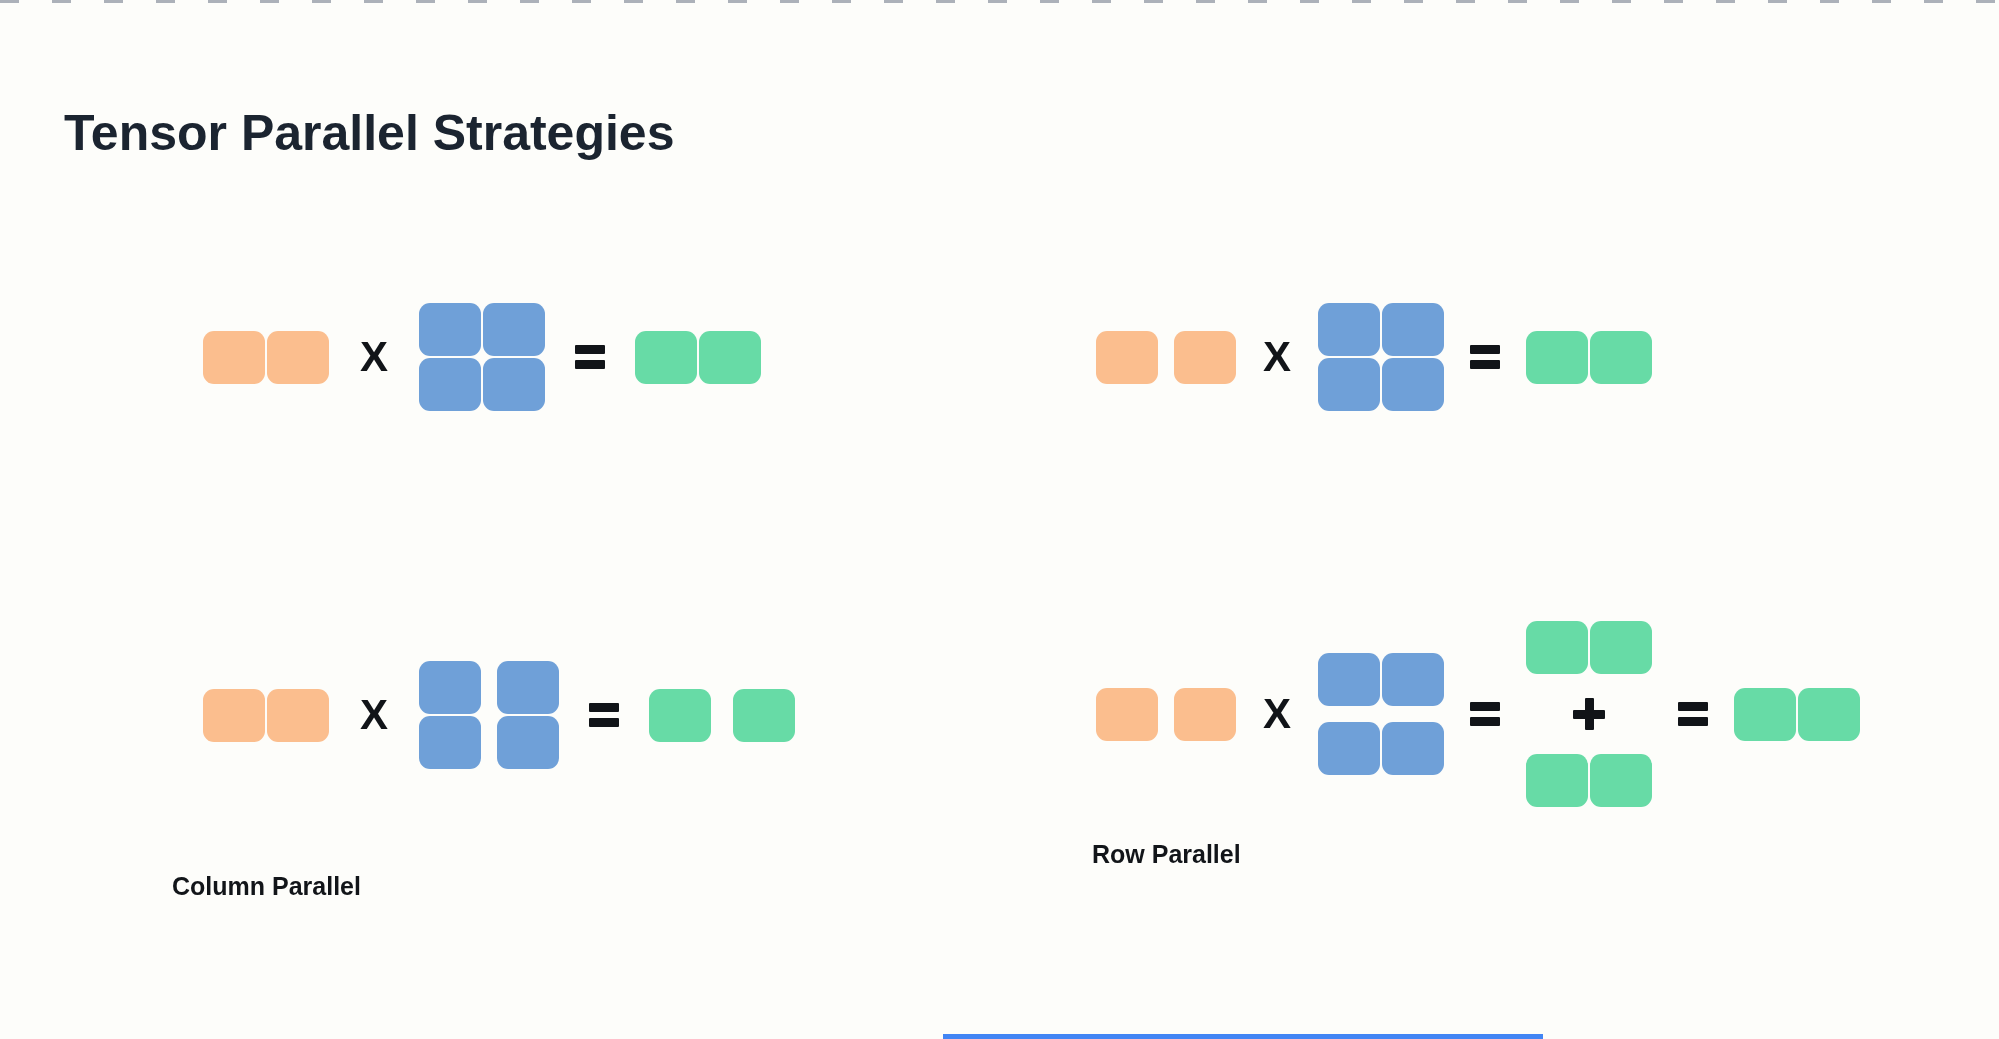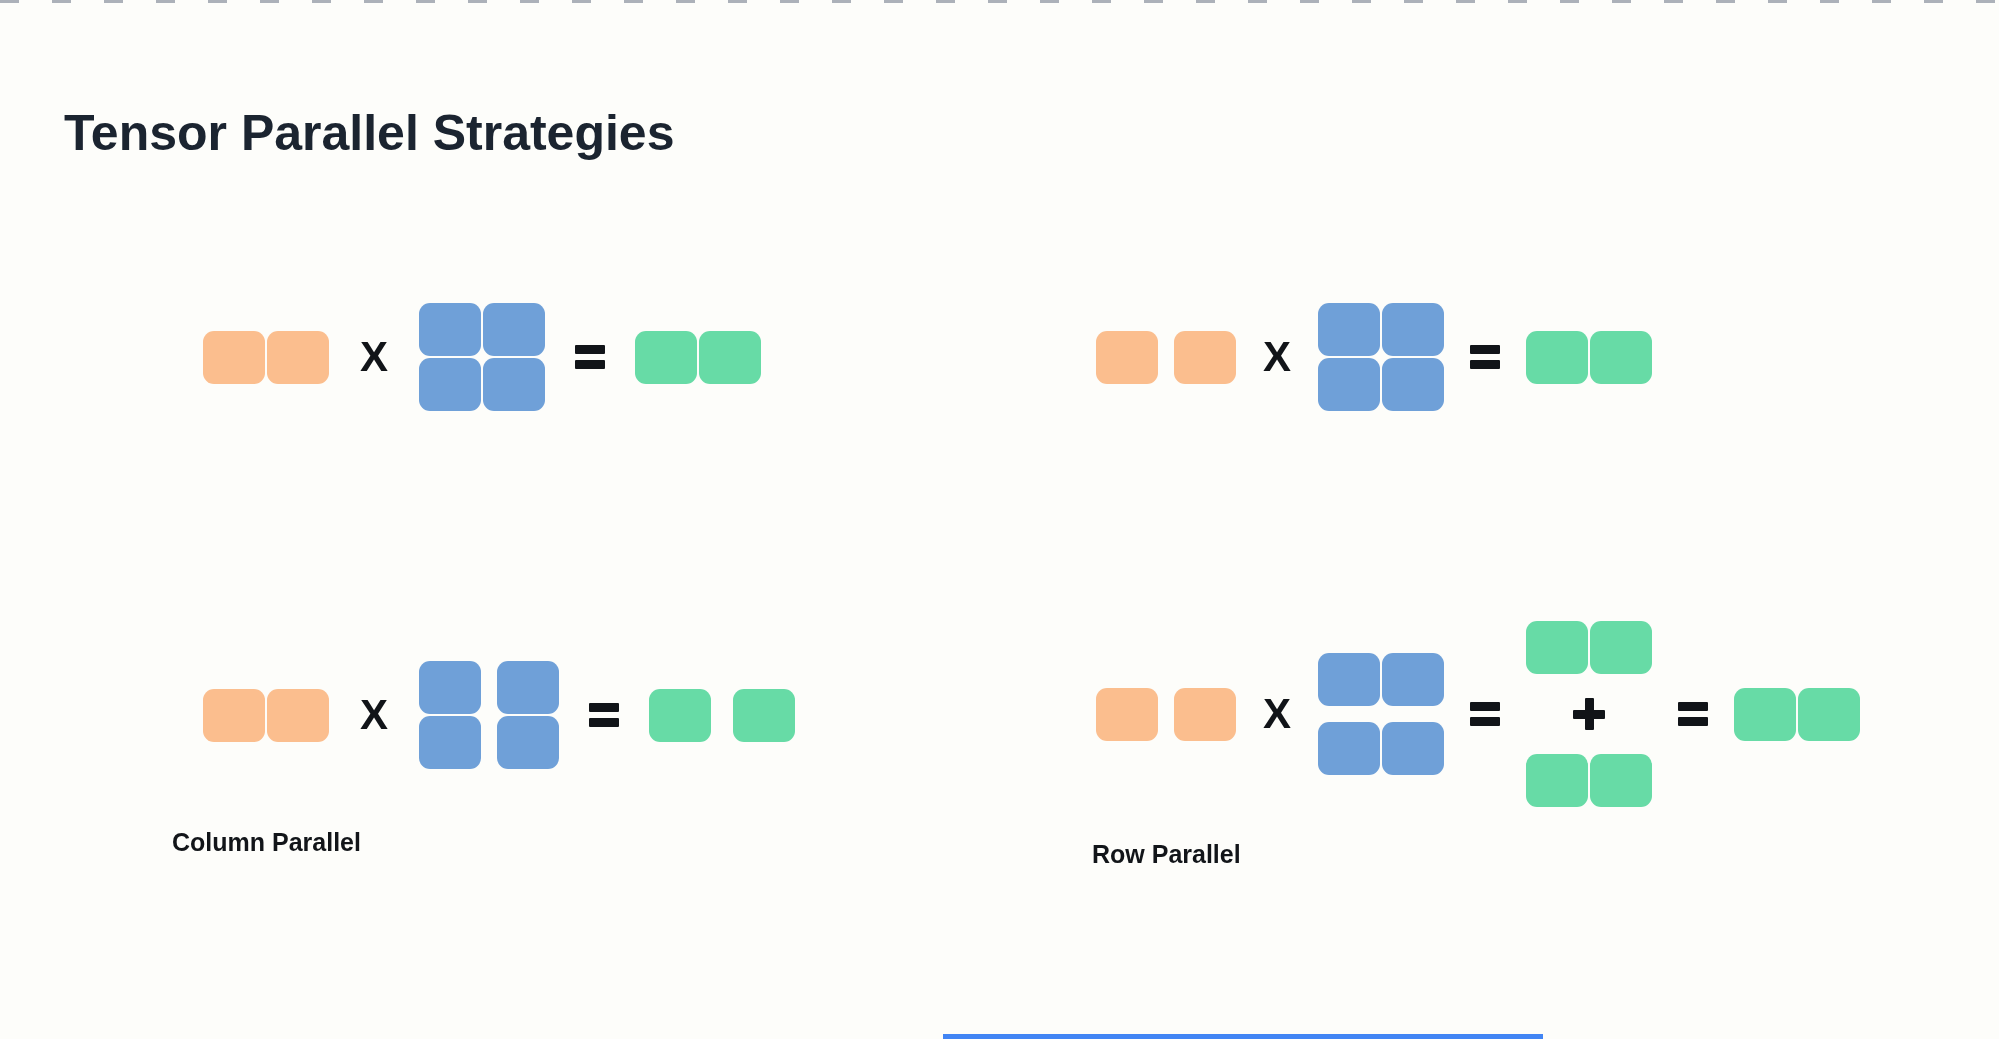--- a/index.html
+++ b/index.html
@@ -35,21 +35,21 @@
   .op-eq{display:flex; flex-direction:column; gap:6px; width:30px;}
   .op-eq i{display:block; height:9px; background:var(--op,#111418); border-radius:1px;}
   .op-plus{position:relative; width:32px; height:32px;}
   .op-plus i{position:absolute; background:var(--op,#111418); border-radius:1px;}
   .op-plus i.h{left:0; top:11.5px; width:32px; height:9px;}
   .op-plus i.v{left:11.5px; top:0; width:9px; height:32px;}
 
   .stack{display:flex; flex-direction:column; align-items:center; gap:24px;}
 
   .caption{position:absolute; font-size:25px; font-weight:700; color:#121519; white-space:nowrap;}
-  .caption.col{left:172px; top:828px;}
+  .caption.col{left:172px; top:872px;}
   .caption.row{left:1092px; top:840px;text-align:right;}
 </style>
 </head>
 <body>
 
 <div id="canvas" style="--bg: #FDFDFA; --title: #1B2430; --op: #111418; --orange: #FBBE8E; --blue: #6FA0D8; --green: #67DBA6; --dash: #ACB1B9; --bar: #4285F4;">
 
   <div class="top-dash"></div>
 
   <h1 class="title">Tensor Parallel Strategies</h1>

